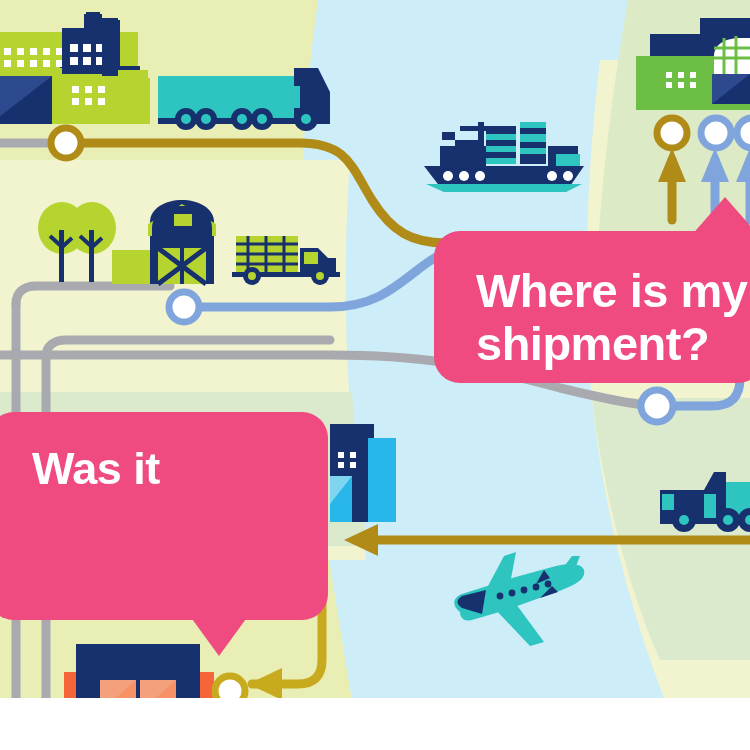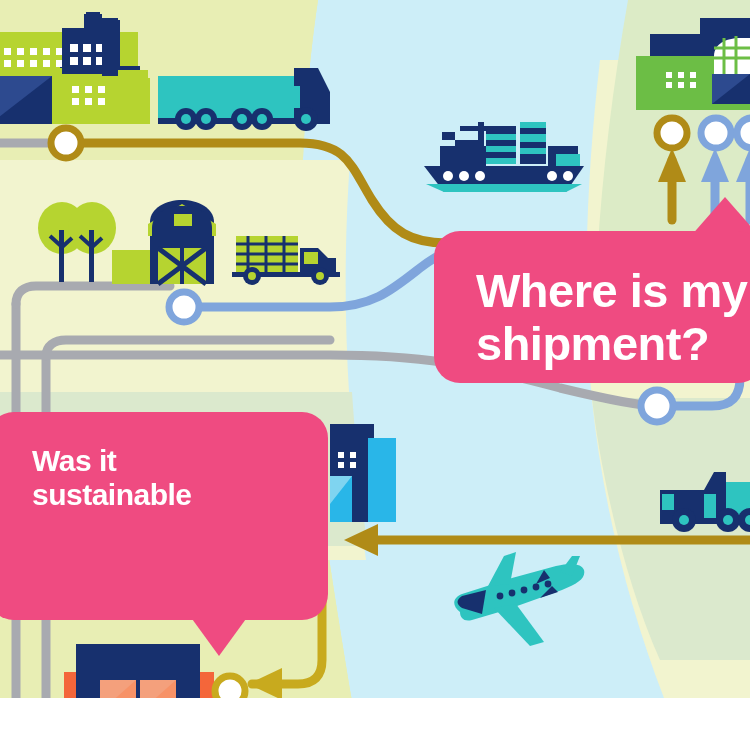--- a/index.html
+++ b/index.html
@@ -4,21 +4,21 @@
 <style>
   html,body{margin:0;padding:0;background:#fff;}
   body{font-family:"Liberation Sans", sans-serif;}
   #stage{position:relative;width:750px;height:698px;overflow:hidden;background:#e5e5e5;}
   #stage svg.layer{position:absolute;left:0;top:0;width:750px;height:750px;}
   .bubble{position:absolute;background:#ef4b81;border-radius:26px;box-sizing:border-box;}
   .bubble .btext{color:#ffffff;font-weight:bold;letter-spacing:-0.5px;line-height:1.12;}
   #bubble-ship{left:434px;top:231px;width:330px;height:152px;padding:34px 0 0 42px;}
   #bubble-ship .btext{font-size:47px;}
   #bubble-src{left:-12px;top:412px;width:340px;height:208px;padding:32px 0 0 44px;}
-  #bubble-src .btext{font-size:30px;}
+  #bubble-src .btext{font-size:45px;}
   .tail{position:absolute;width:0;height:0;}
   #tail-ship{left:690px;top:197px;border-left:35px solid transparent;border-right:35px solid transparent;border-bottom:40px solid #ef4b81;}
   #tail-src{left:187px;top:612px;border-left:32px solid transparent;border-right:32px solid transparent;border-top:44px solid #ef4b81;}
 </style>
 </head>
 <body>
 
 <div id="stage">
 
   <svg class="layer" viewBox="0 0 750 750">
@@ -300,21 +300,20 @@
 
   <div class="tail" id="tail-ship"></div>
   <div class="bubble" id="bubble-ship">
     <div class="btext">Where is my</div>
     <div class="btext">shipment?</div>
   </div>
 
   <div class="tail" id="tail-src"></div>
   <div class="bubble" id="bubble-src">
     <div class="btext">Was it</div>
-    <div class="btext">sustainable</div>
   </div>
 
   <svg class="layer" viewBox="0 0 750 750" style="pointer-events:none">
     <g>
       <circle cx="66" cy="143" r="15" fill="#ffffff" stroke="#b08b17" stroke-width="7"></circle>
       <circle cx="184" cy="307" r="15" fill="#ffffff" stroke="#7fa5dc" stroke-width="7"></circle>
       <circle cx="672" cy="133" r="15" fill="#ffffff" stroke="#b08b17" stroke-width="7"></circle>
       <circle cx="716" cy="133" r="15" fill="#ffffff" stroke="#7fa5dc" stroke-width="7"></circle>
       <circle cx="752" cy="133" r="15" fill="#ffffff" stroke="#7fa5dc" stroke-width="7"></circle>
       <circle cx="657" cy="406" r="16" fill="#ffffff" stroke="#7fa5dc" stroke-width="7"></circle>

